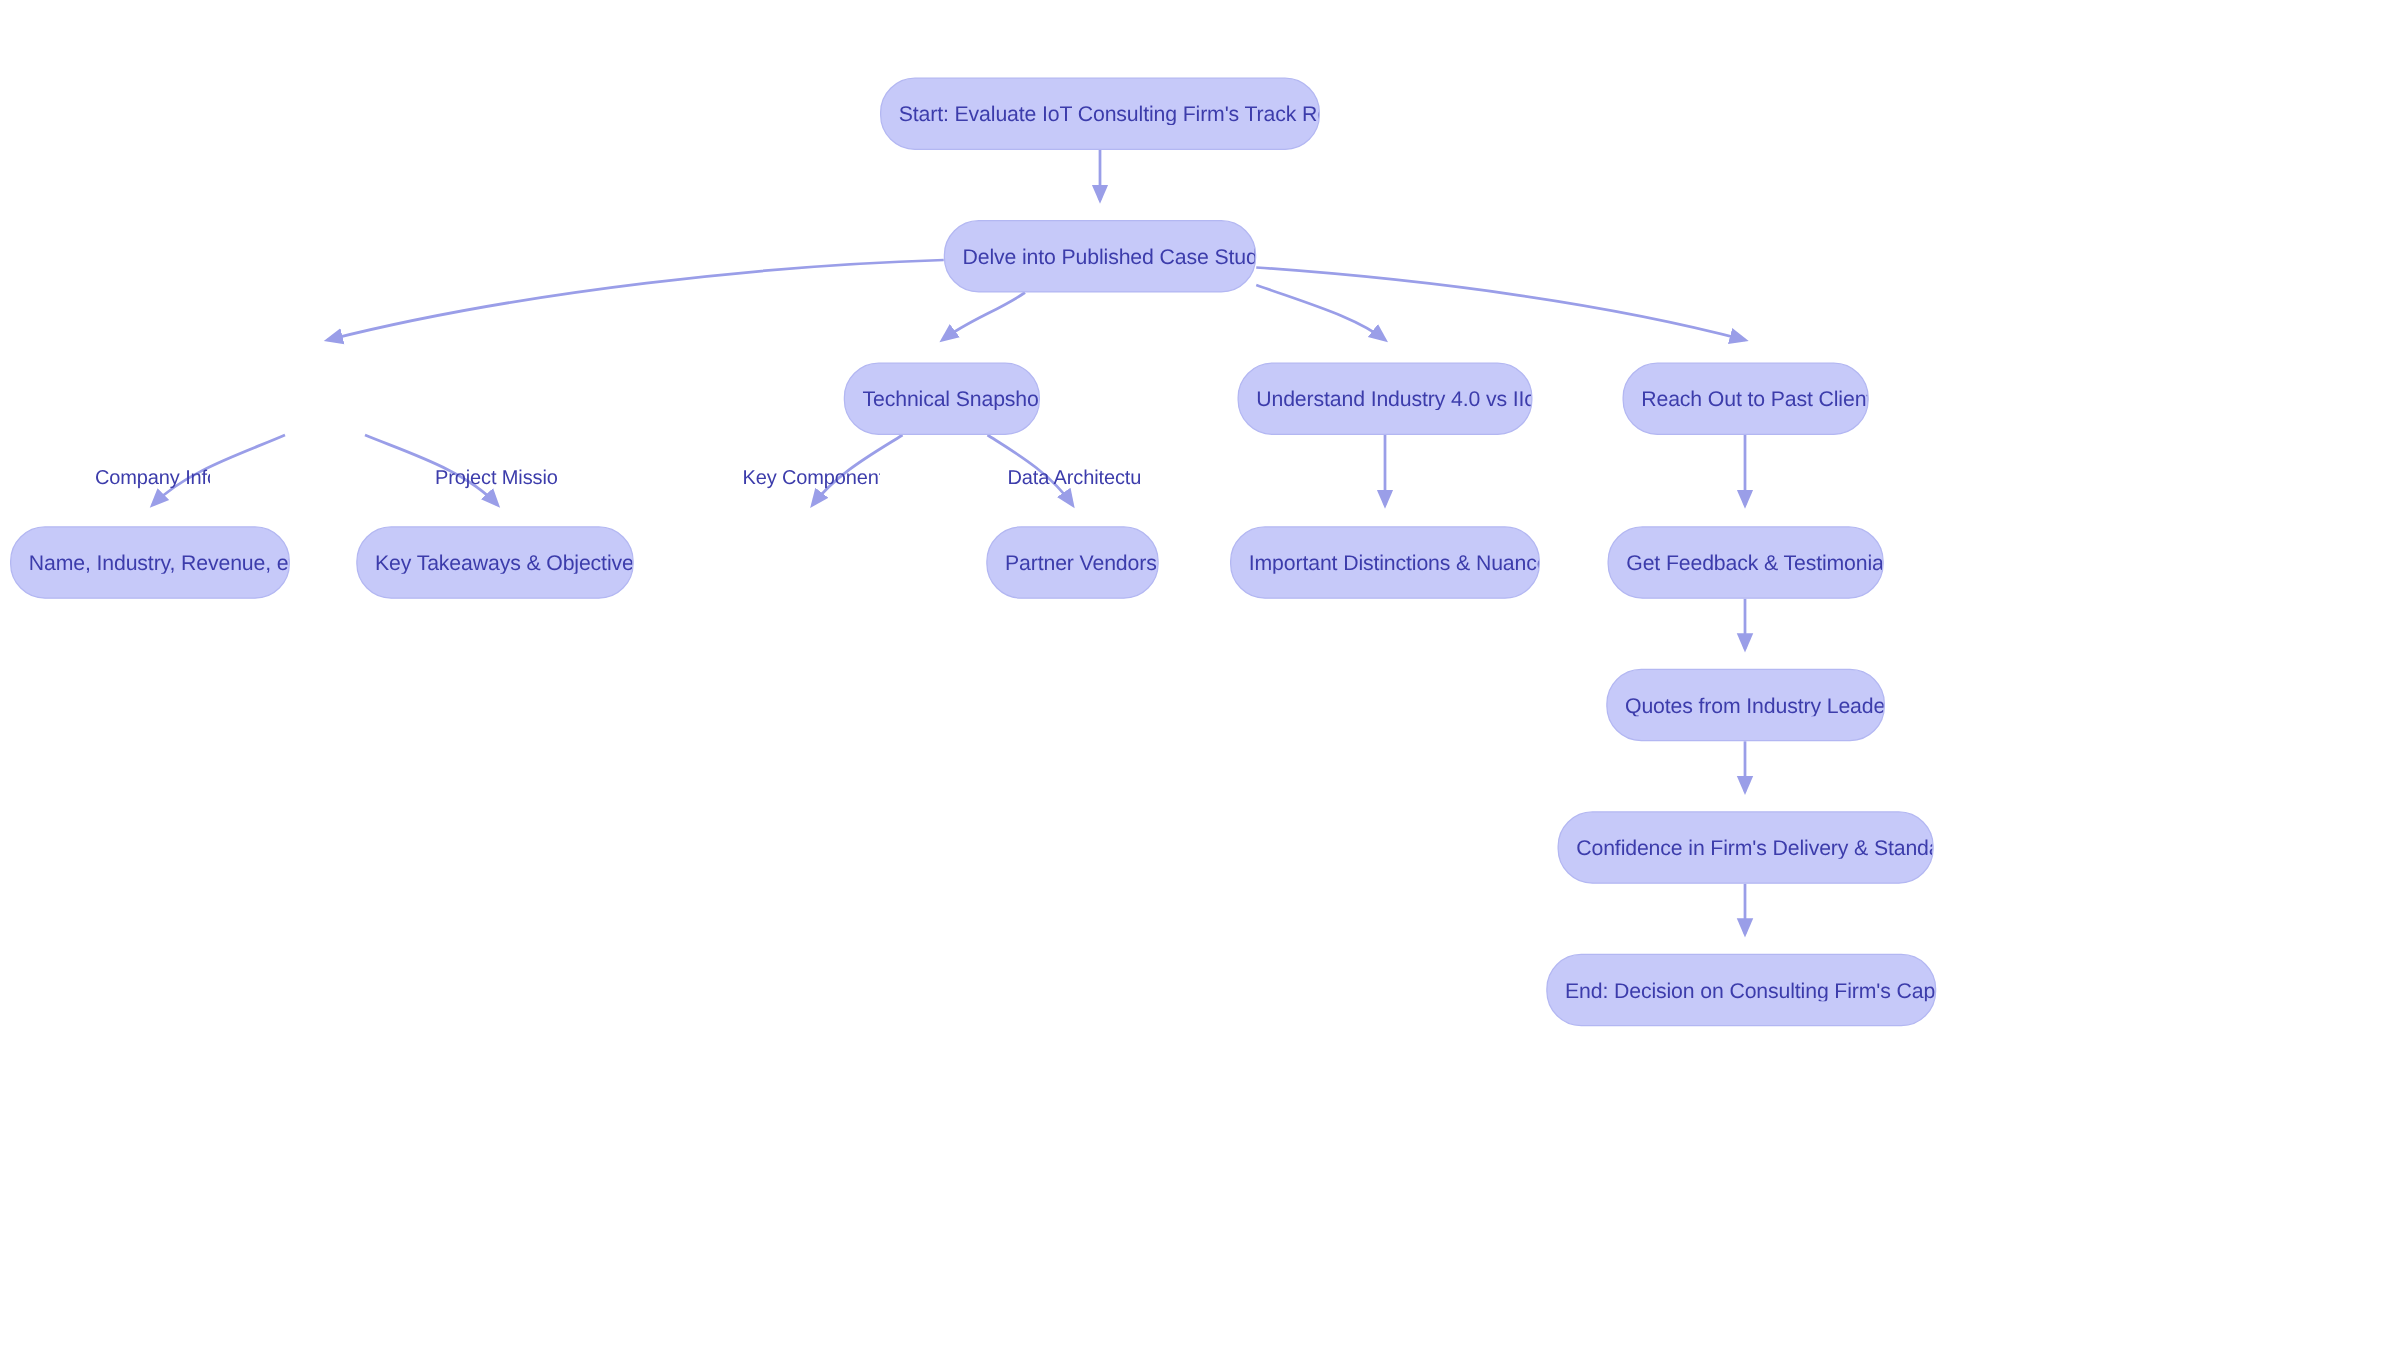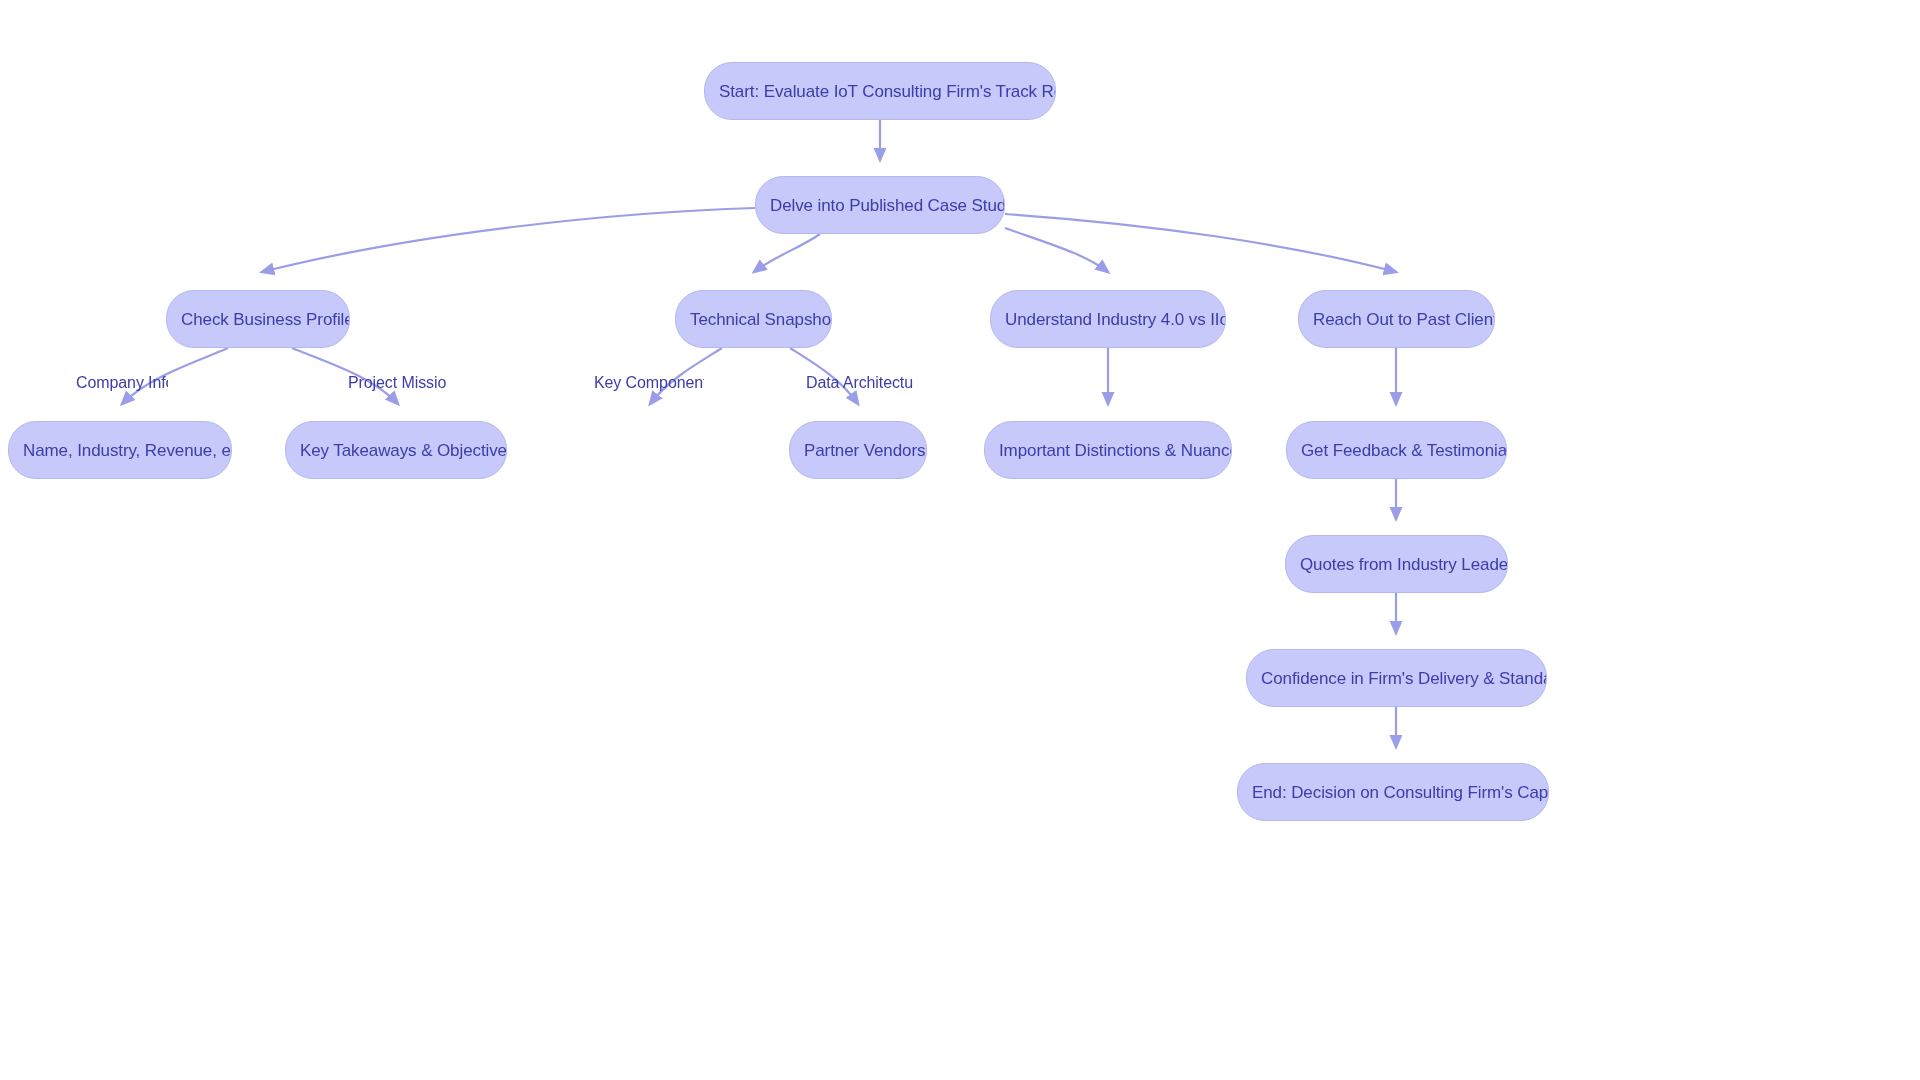--- a/index.html
+++ b/index.html
@@ -92,23 +92,20 @@
   </svg>
 
   <div class="node" style="left:704px; top:62px; width:352px; height:58px;">
     <span class="node-label">Start: Evaluate IoT Consulting Firm's Track Record</span>
   </div>
 
   <div class="node" style="left:755px; top:176px; width:250px; height:58px;">
     <span class="node-label">Delve into Published Case Studies</span>
   </div>
 
-  <div class="node" style="left:166px; top:290px; width:184px; height:58px;">
-    <span class="node-label">Check Business Profile</span>
-  </div>
 
   <div class="node" style="left:675px; top:290px; width:157px; height:58px;">
     <span class="node-label">Technical Snapshot</span>
   </div>
 
   <div class="node" style="left:990px; top:290px; width:236px; height:58px;">
     <span class="node-label">Understand Industry 4.0 vs IIoT</span>
   </div>
 
   <div class="node" style="left:1298px; top:290px; width:197px; height:58px;">

